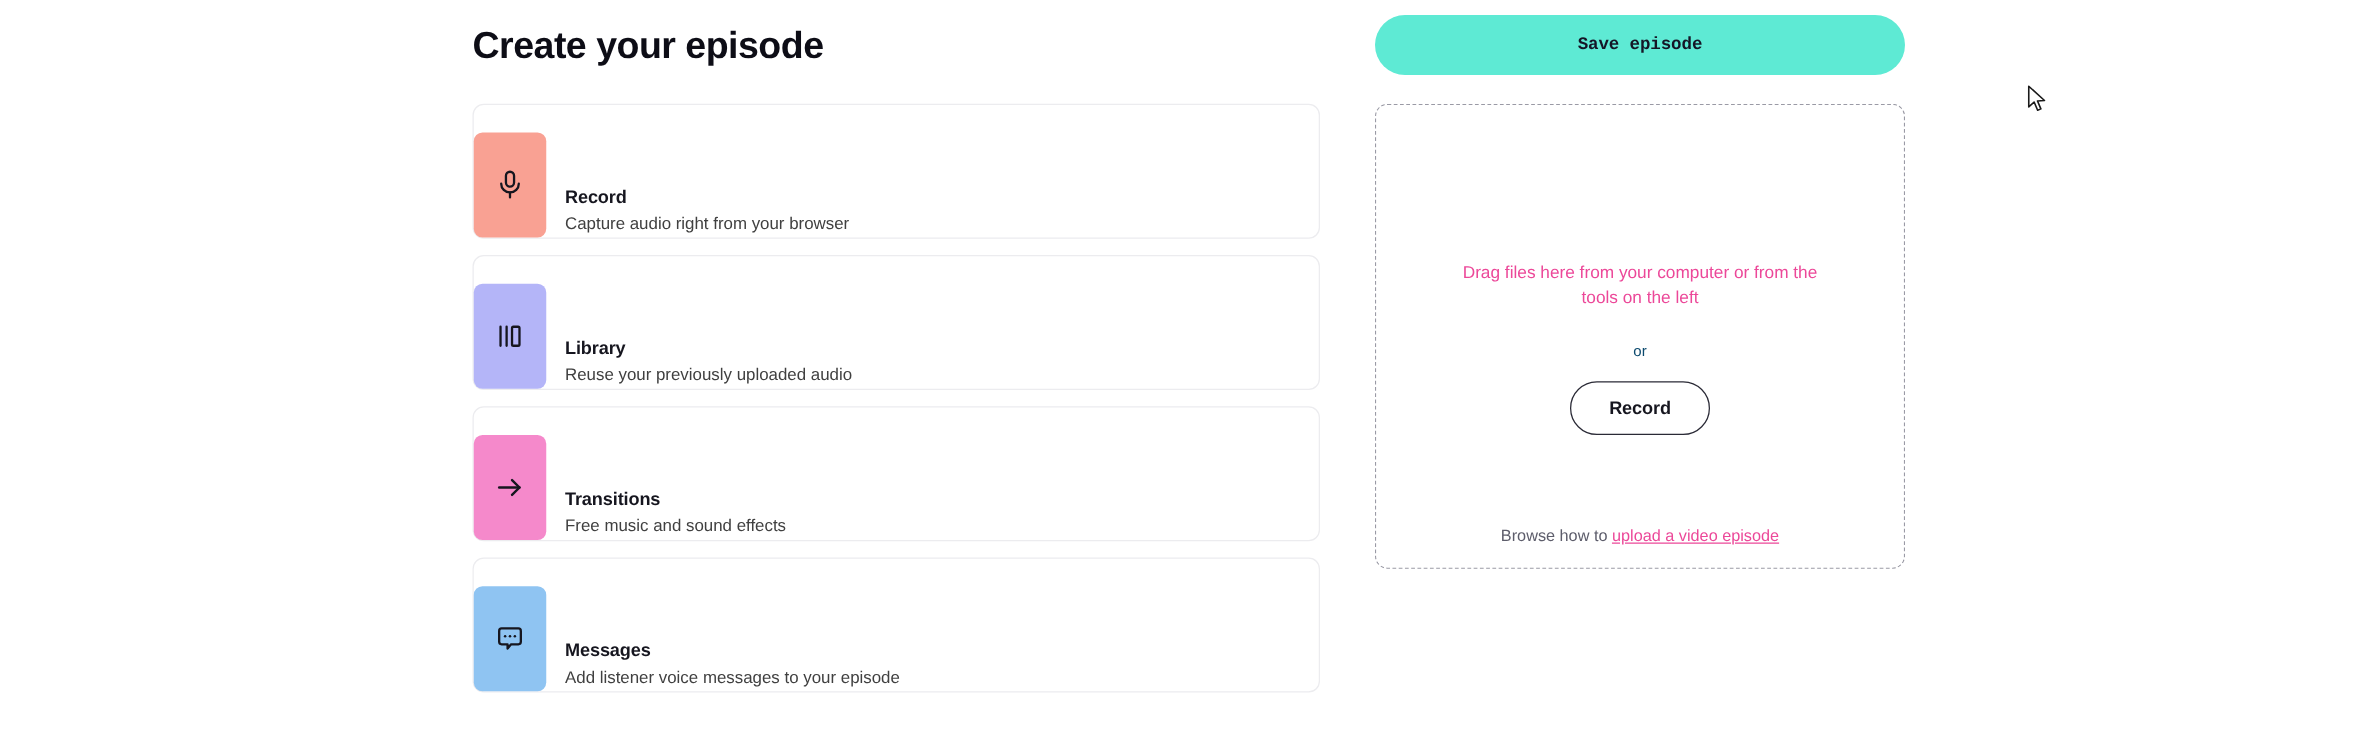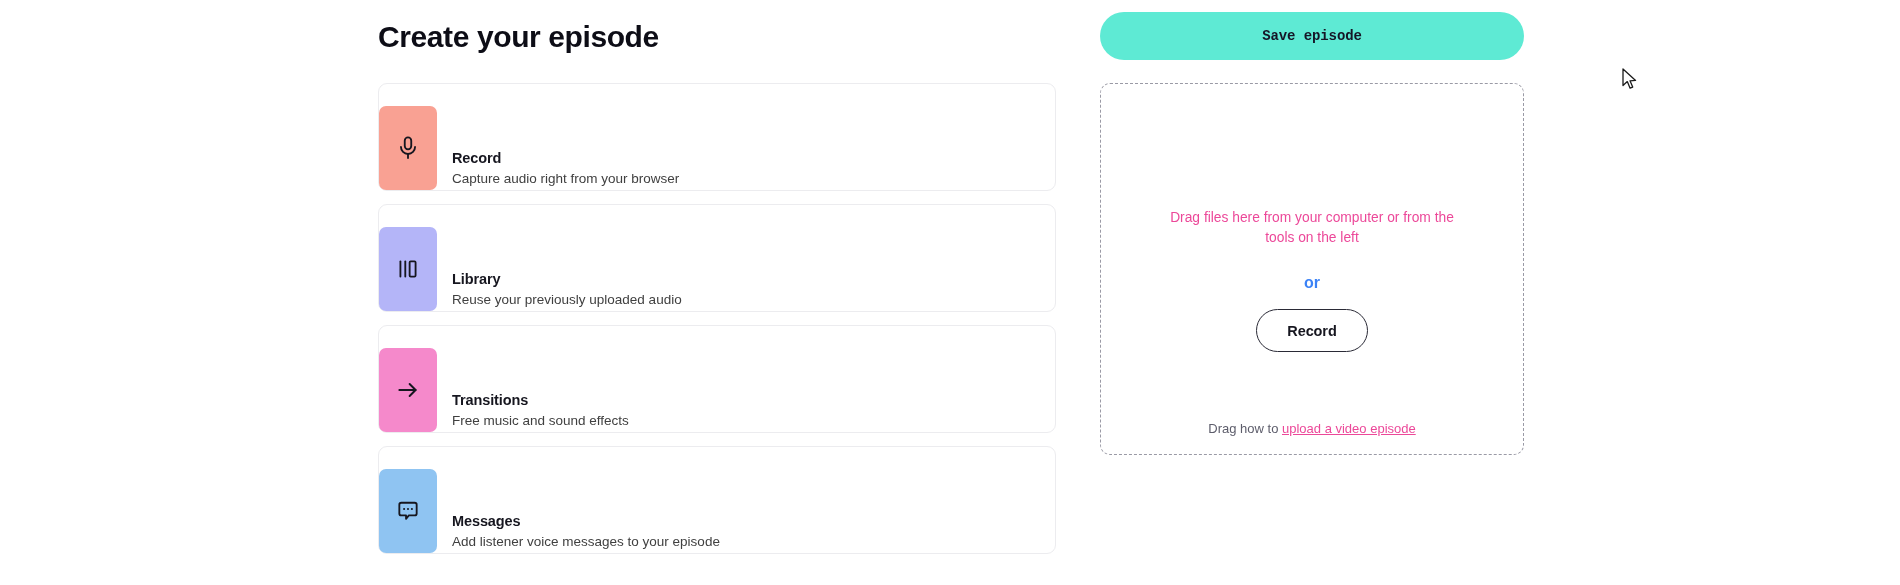--- a/index.html
+++ b/index.html
@@ -119,25 +119,24 @@
   }
   .dz-instructions {
     width: 310px;
     text-align: center;
     font-size: 13.8px;
     line-height: 1.45;
     color: #ec4899;
     margin-top: 124px;
   }
   .dz-or {
-    font-size: 16px;
-    color: #3b82f6;
+    font-size: 12px;
+    color: #0c4a6e;
     margin-top: 26px;
     text-align: center;
-    font-weight: bold;
   }
   .browse-button {
     margin-top: 17px;
     width: 112px;
     height: 43px;
     border: 1px solid #2a2a36;
     border-radius: 24px;
     background: #ffffff;
     color: #16161f;
     font-family: "Liberation Sans", sans-serif;
@@ -257,21 +256,21 @@
     <button class="save-button">Save episode</button>
 
     <div class="dropzone">
       <div class="dz-instructions">Drag files here from your computer or from the tools on the left</div>
 
       <div class="dz-or">or</div>
 
       <button class="browse-button">Record</button>
 
       <div class="dz-footer">
-        <span>Drag how to </span><a>upload a video episode</a>
+        <span>Browse how to </span><a>upload a video episode</a>
       </div>
     </div>
   </div>
 
   <div class="cursor">
     <svg width="18" height="24" viewBox="0 0 18 24">
       <polygon points="1,1 1,17.5 5.3,13.6 8.1,20.2 10.7,19.1 8,12.8 13.6,12.4" fill="#ffffff" stroke="#1a1a1a" stroke-width="1.3" stroke-linejoin="round"></polygon>
     </svg>
   </div>
 

